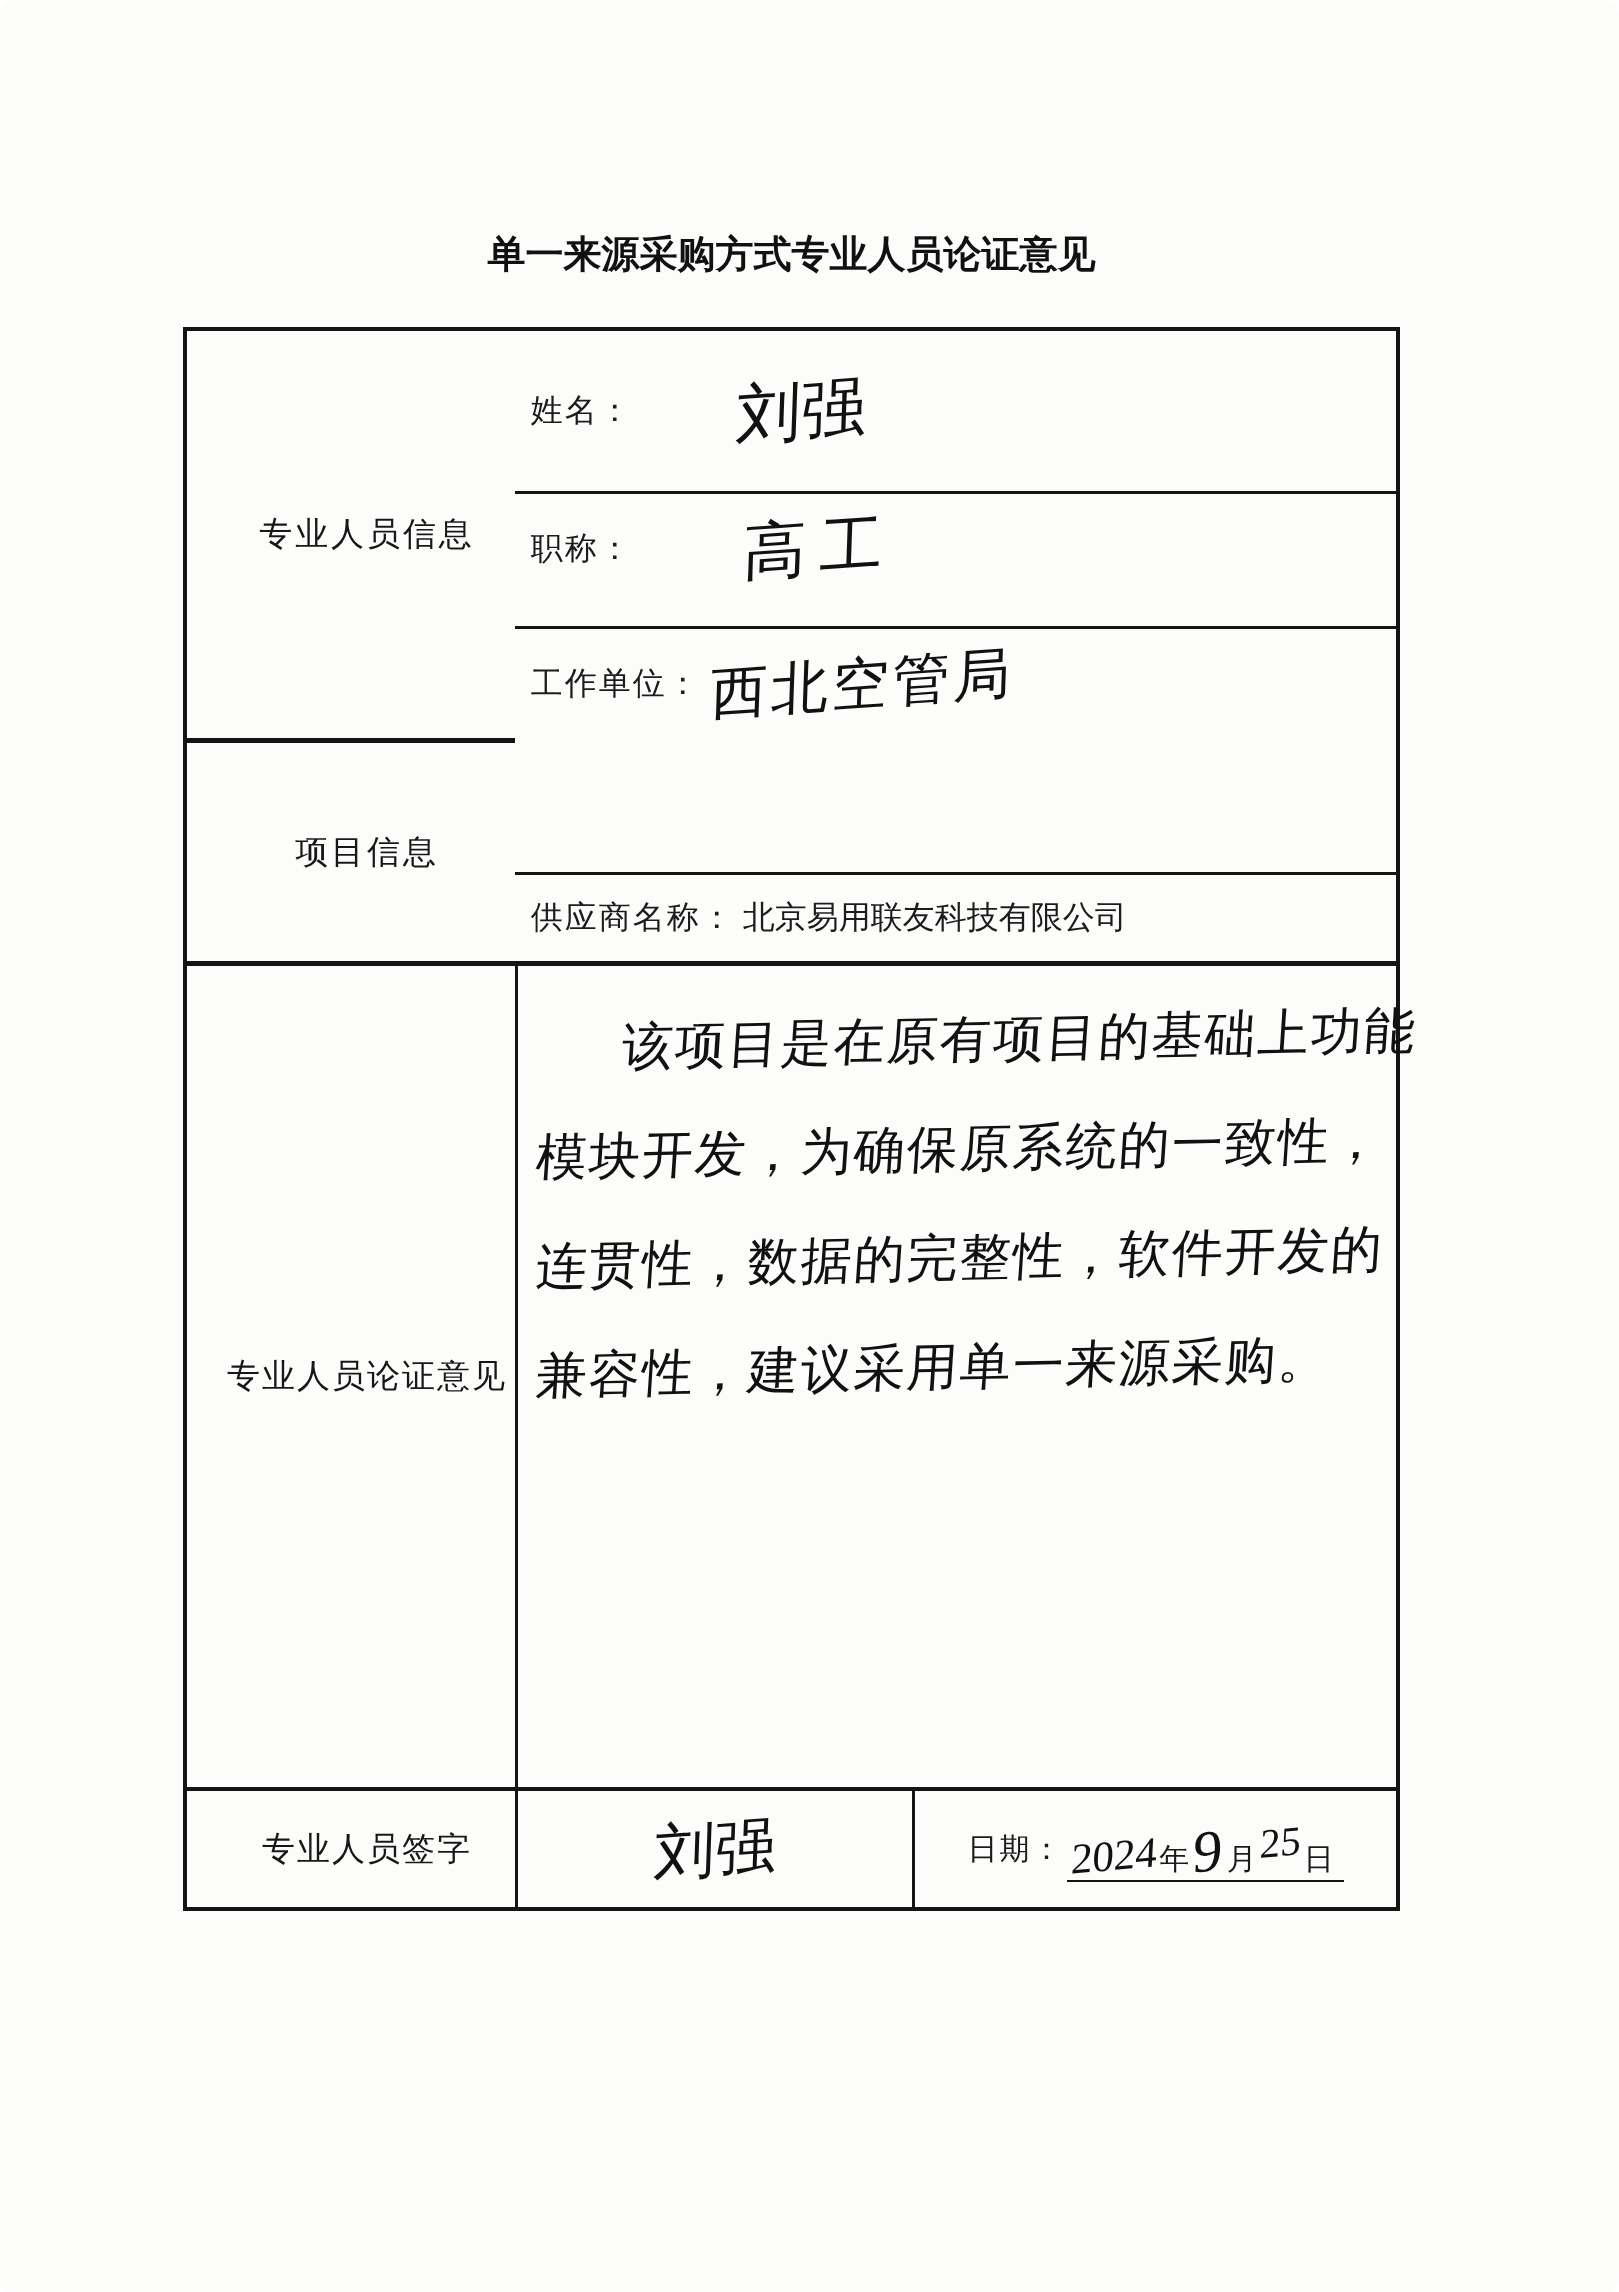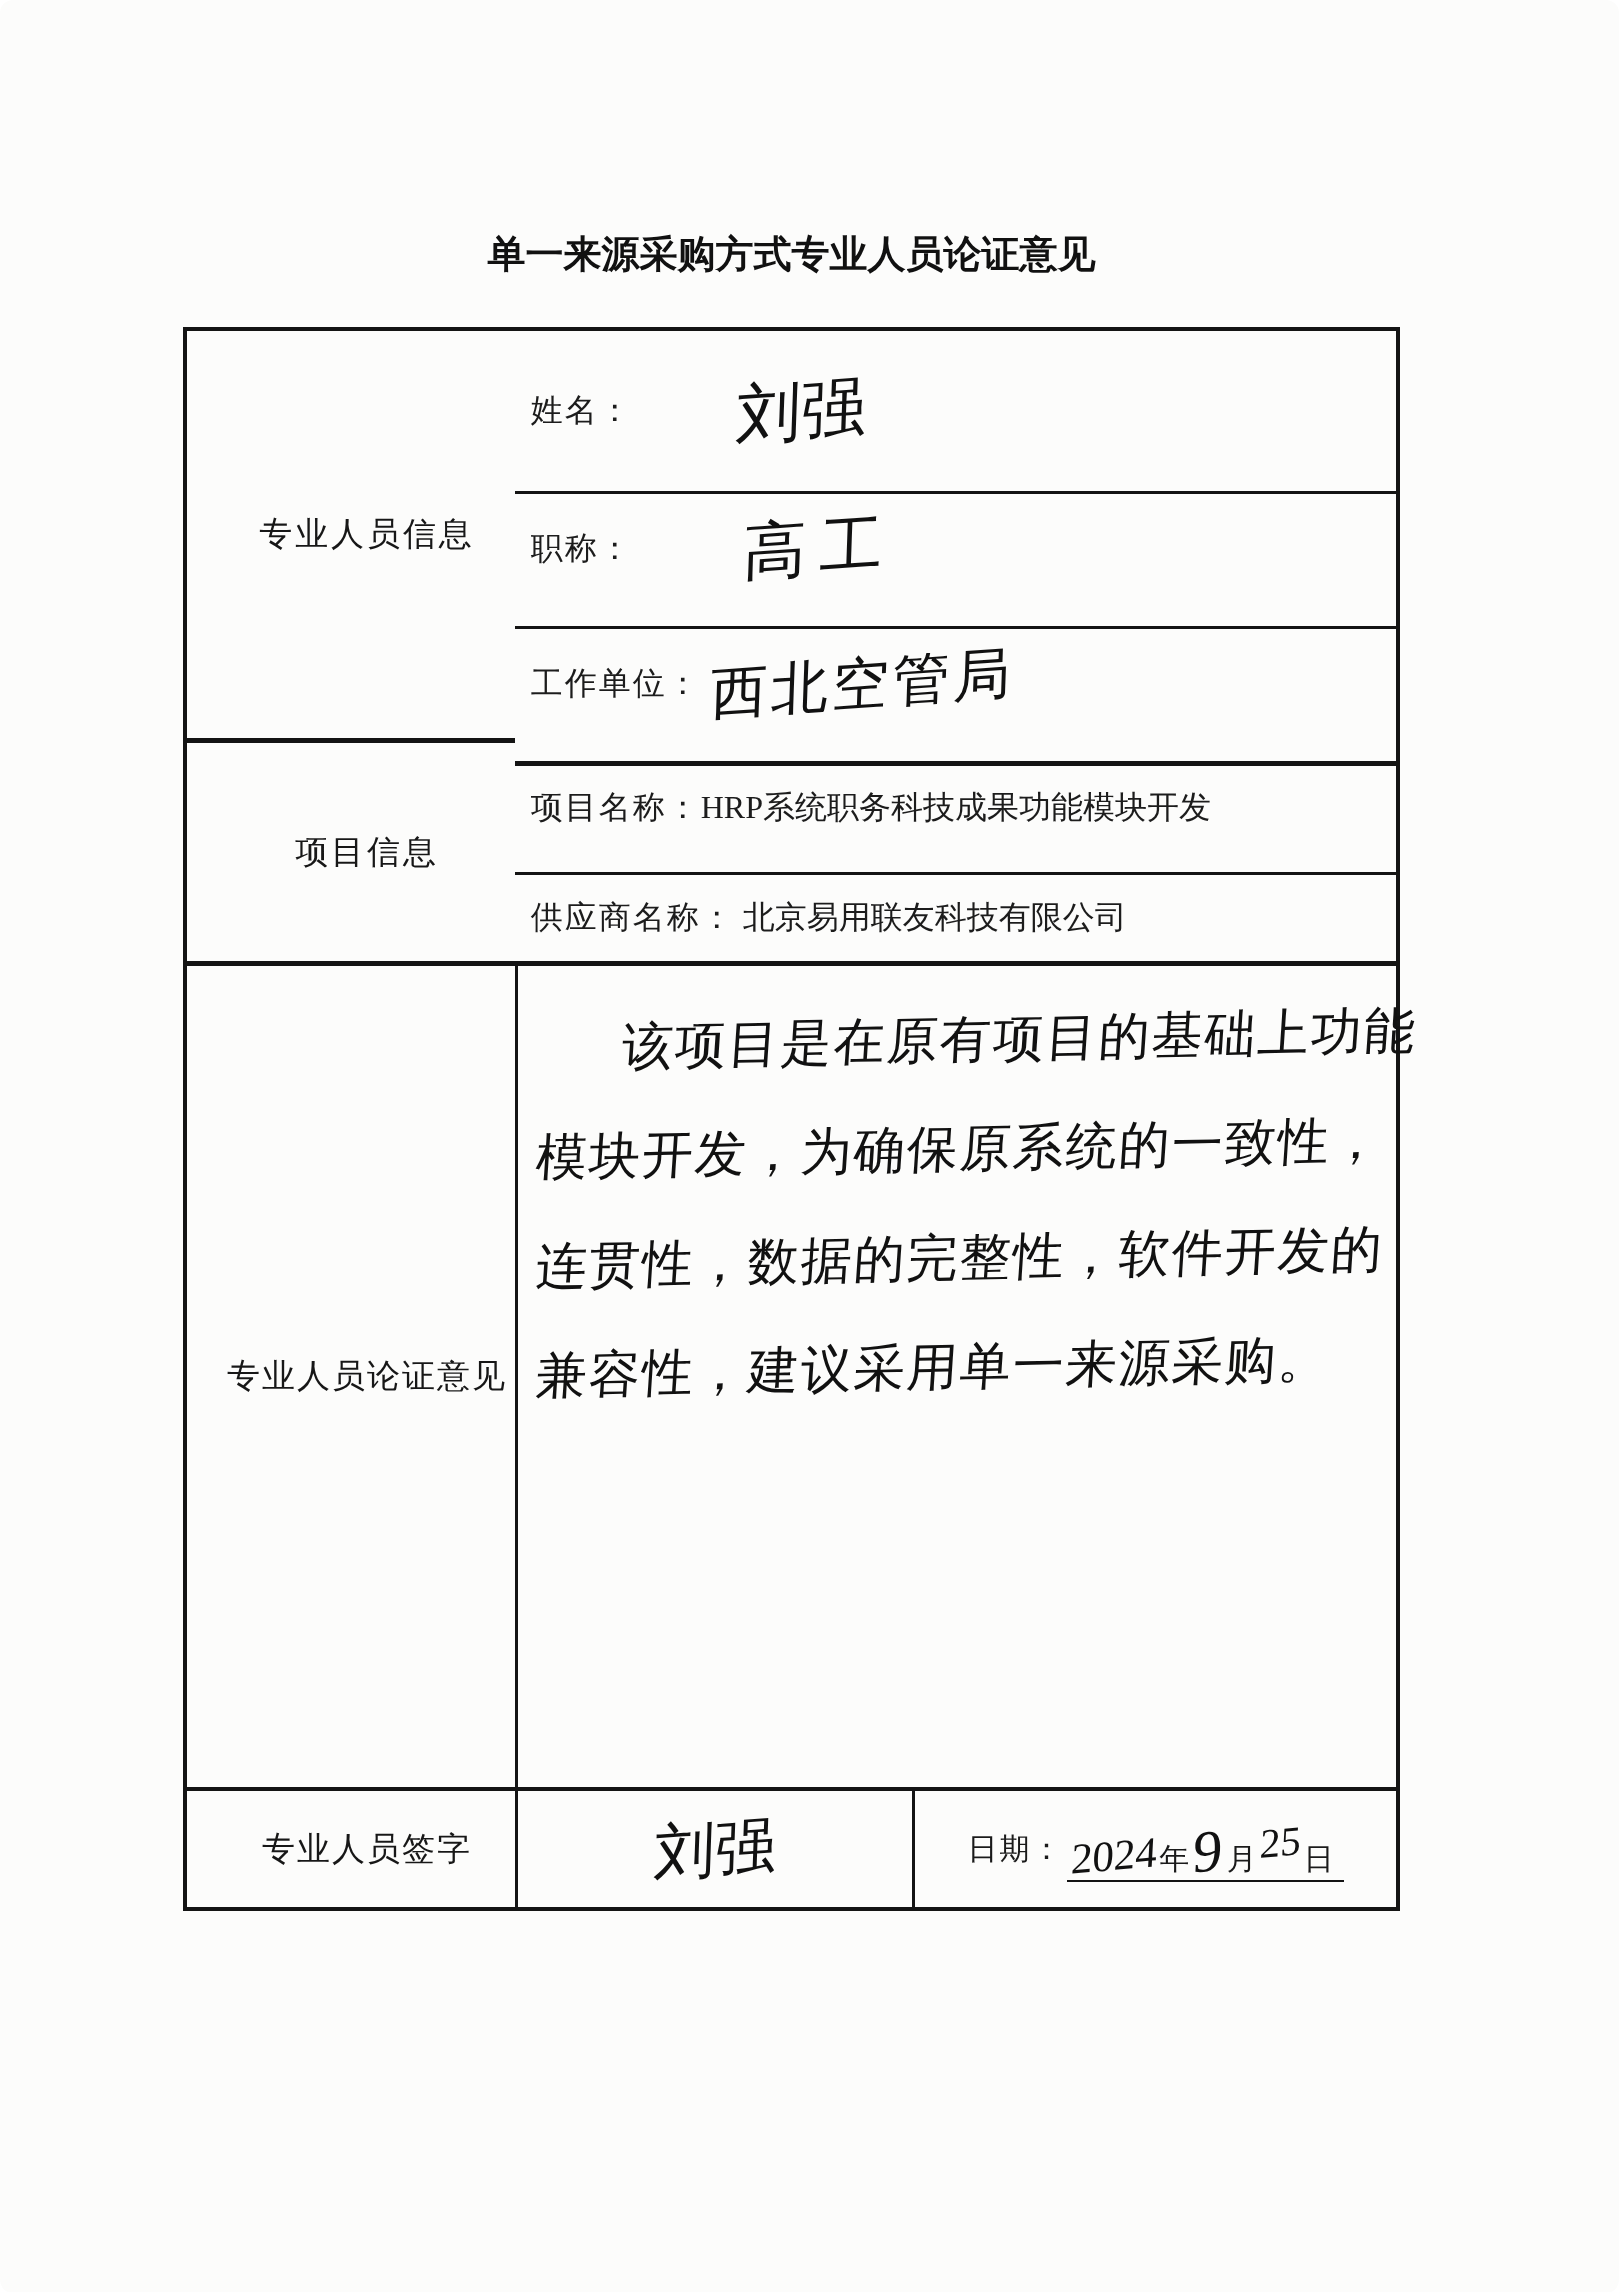--- a/index.html
+++ b/index.html
@@ -114,24 +114,20 @@
       <span class="hw hw-title">高工</span>
     </div>
 
     <div class="cell field-cell b-top" style="grid-row:3; grid-column:2/4;">
       <span class="plabel">工作单位：</span>
       <span class="hw hw-unit">西北空管局</span>
     </div>
 
     <div class="cell label-cell b-top-thick" style="grid-row:4/6; grid-column:1;">项目信息</div>
 
-    <div class="cell field-cell b-top-thick" style="grid-row:4; grid-column:2/4;">
-      <span class="plabel">项目名称：</span>
-      <span>HRP系统职务科技成果功能模块开发</span>
-    </div>
 
     <div class="cell field-cell b-top" style="grid-row:5; grid-column:2/4;gap:8px;">
       <span class="plabel">供应商名称：</span>
       <span>北京易用联友科技有限公司</span>
     </div>
 
     <div class="cell label-cell b-top-thick" style="grid-row:6; grid-column:1; letter-spacing:2px;">专业人员论证意见</div>
 
     <div class="cell opinion-cell b-left b-top-thick" style="grid-row:6; grid-column:2/4;">
       <div class="hw-line indent">该项目是在原有项目的基础上功能</div>

